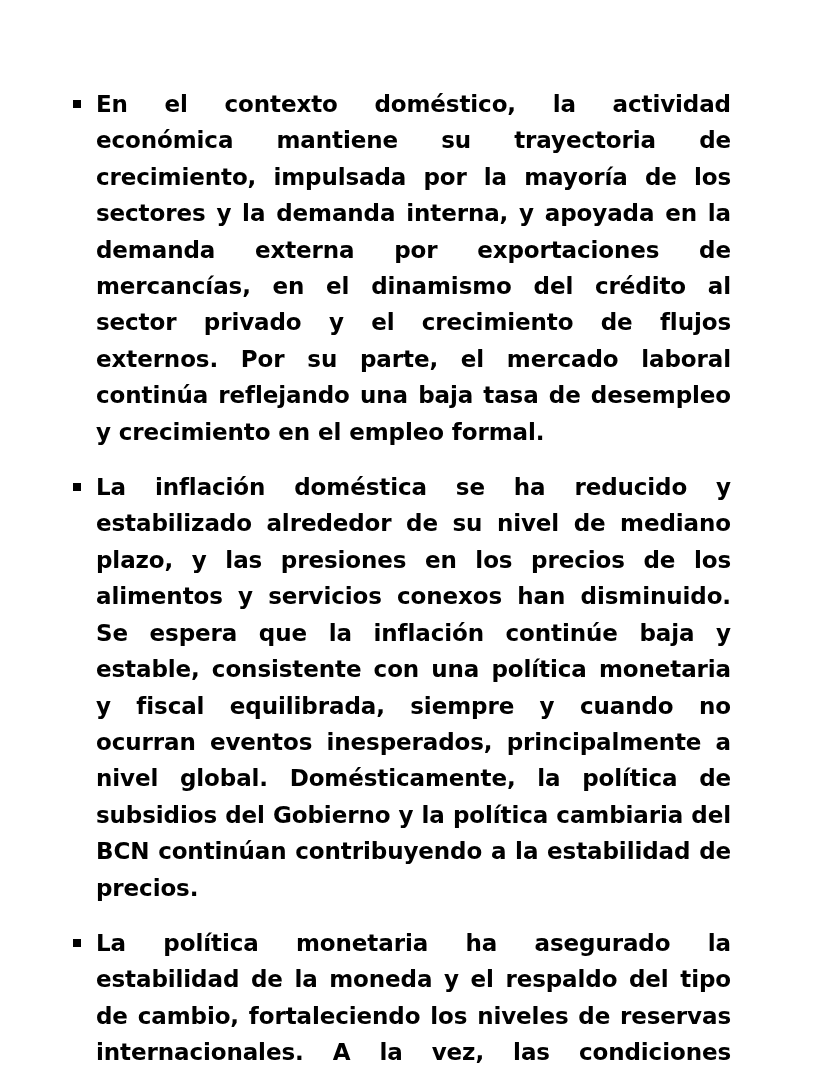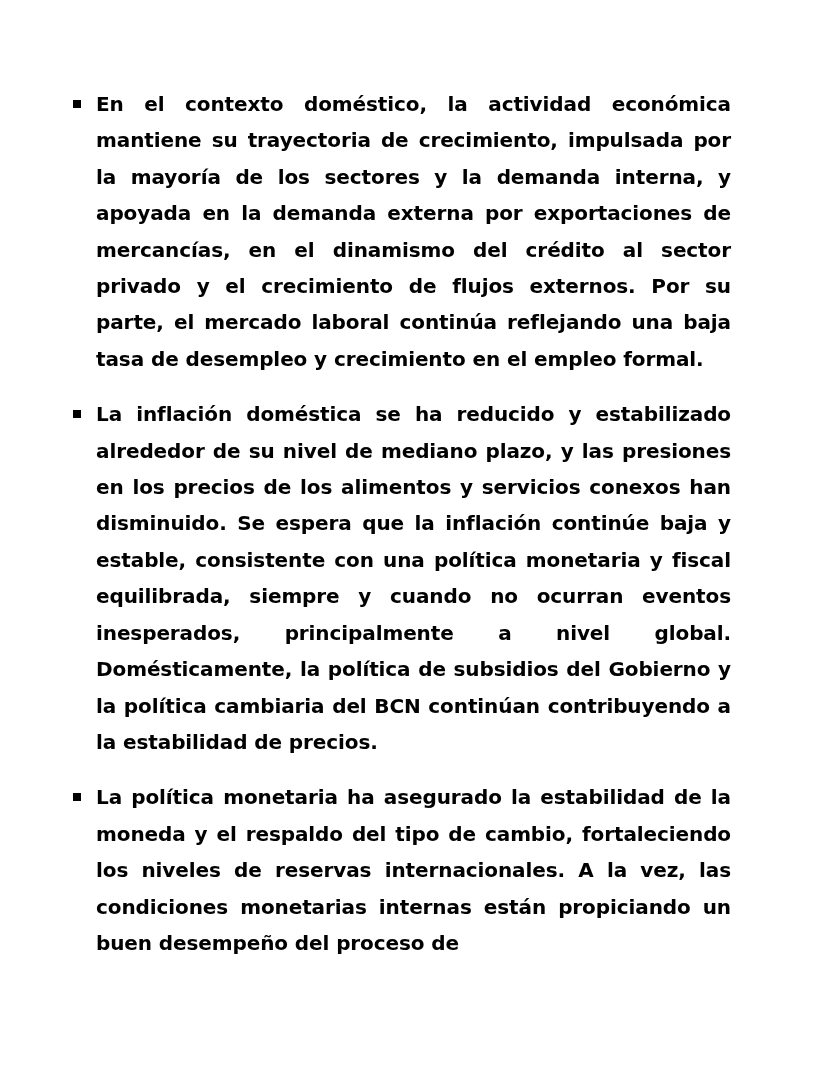--- a/index.html
+++ b/index.html
@@ -20,21 +20,21 @@
     color: #000000;
   }
   .bullet-list {
     list-style: none;
     margin: 0;
     padding: 0;
   }
   .bullet-item {
     position: relative;
     margin: 0 0 19px 0;
-    font-size: 20px;
+    font-size: 23px;
     line-height: 36.4px;
     text-align: justify;
     letter-spacing: -0.1px;
     hyphens: none;
   }
   .bullet-item:last-child {
     margin-bottom: 0;
   }
   .bullet-marker {
     position: absolute;

